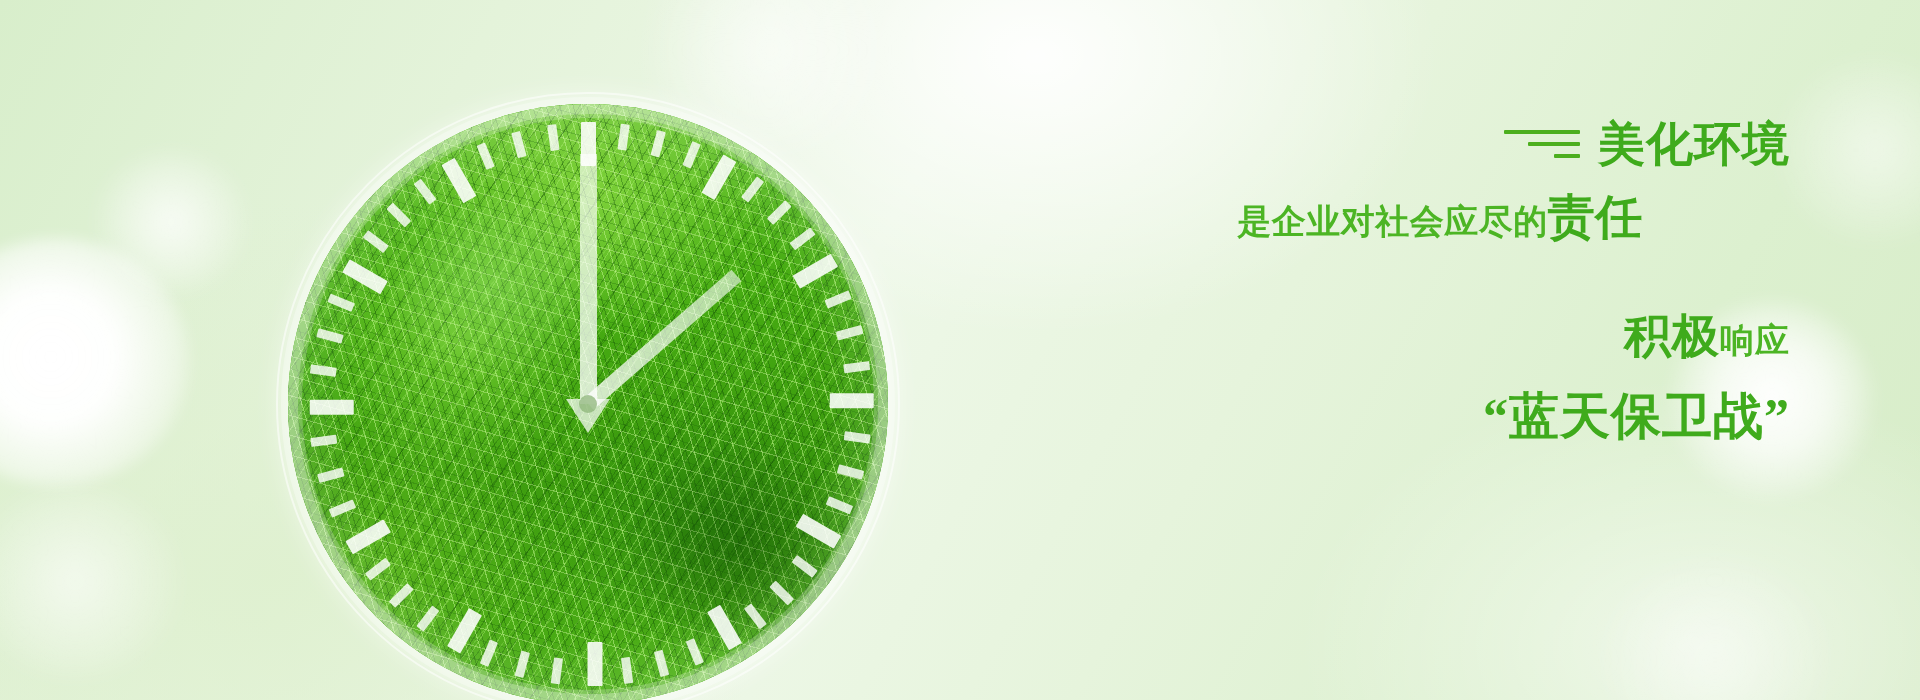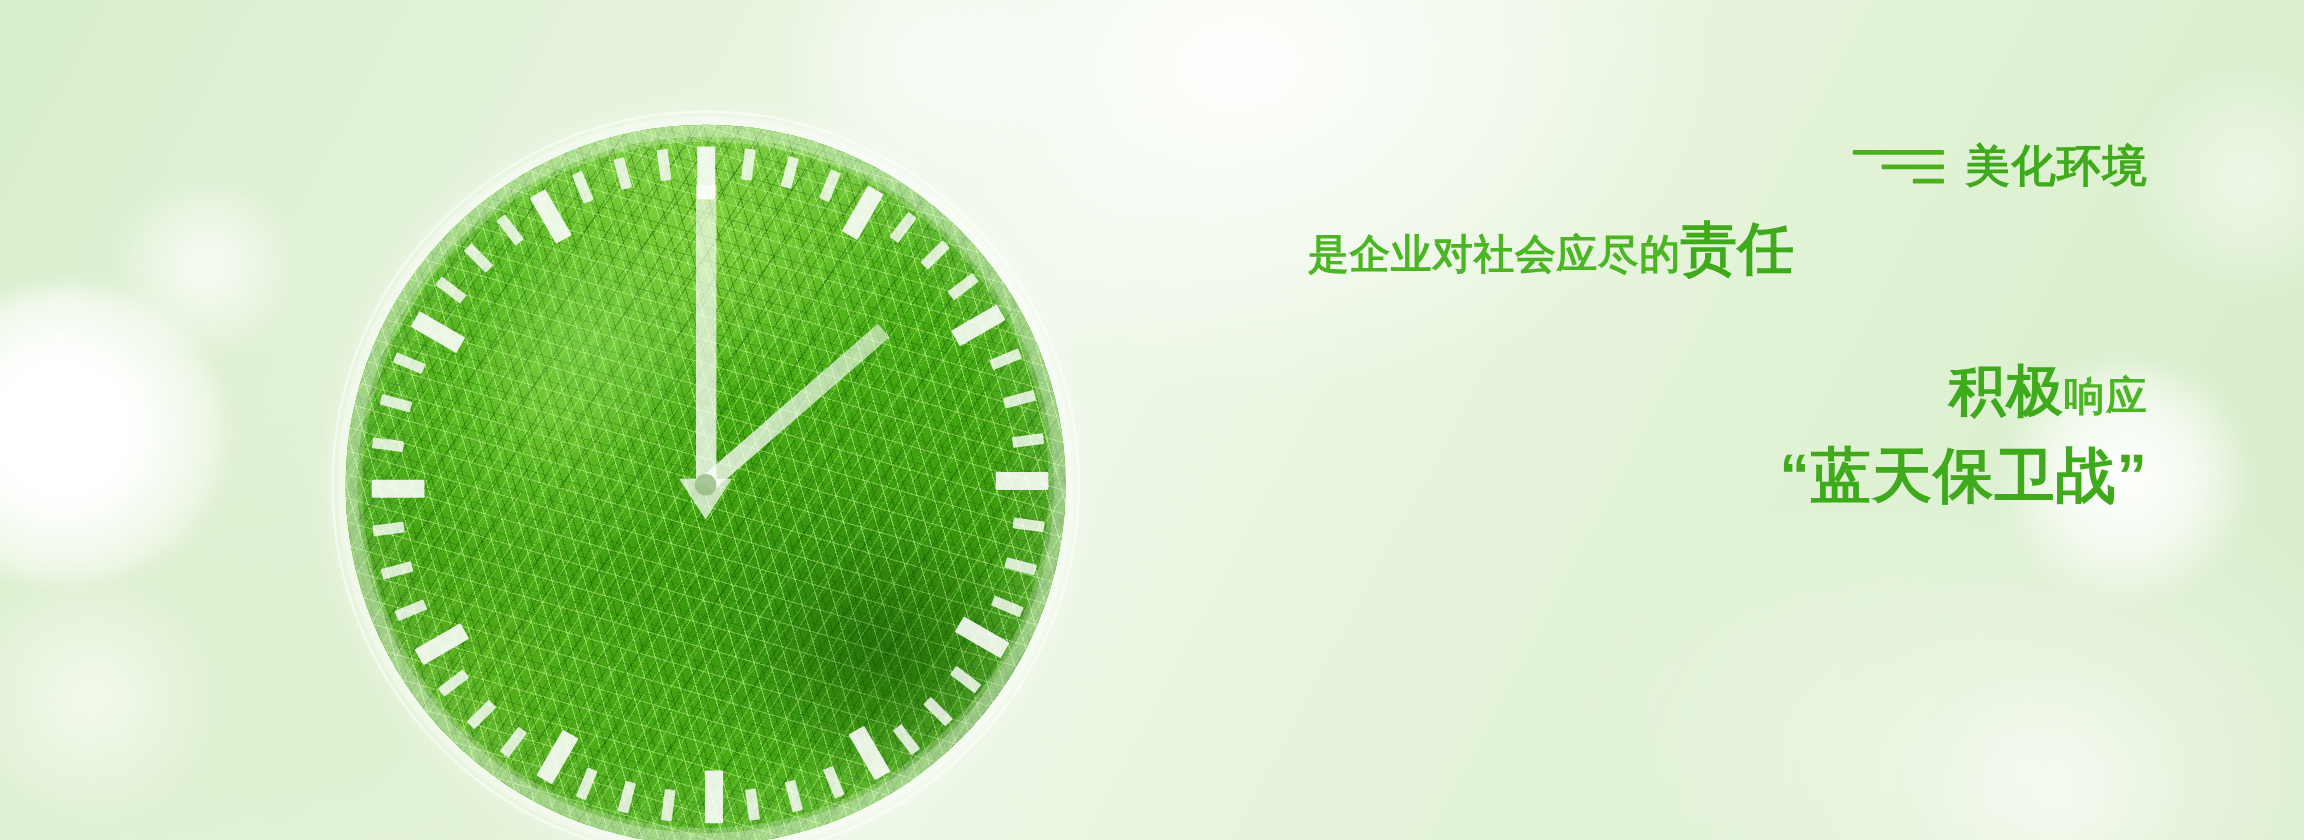--- a/index.html
+++ b/index.html
@@ -182,43 +182,43 @@
   .copy-block { position:relative; }
   .copy-row { display:flex; align-items:center; justify-content:flex-end; gap:18px; }
 
   .deco { display:inline-block; width:76px; flex:0 0 auto; }
   .deco span { display:block; background:#4caf1e; height:4px; border-radius:1px; margin-left:auto; }
   .deco .d1 { width:76px; }
   .deco .d2 { width:52px; margin-top:8px; }
   .deco .d3 { width:26px; margin-top:8px; }
 
   .lead {
-    color:#3fab1c; font-weight:bold; font-size:37px; line-height:1;
+    color:#3fab1c; font-weight:bold; font-size:47px; line-height:1;
     letter-spacing:1px;
   }
   .sub-line {
-    text-align:left; color:#4cb524; font-weight:bold;
+    text-align:center; color:#4cb524; font-weight:bold;
     font-size:34px; line-height:1; letter-spacing:.5px;
     margin-top:26px;
   }
   .sub-line .big { font-size:47px; color:#3fab1c; }
 
   .blk2 { margin-top:72px; }
   .blk2 .lead { font-size:34px; color:#4cb524; letter-spacing:2px; }
   .blk2 .deco .d1 { width:62px; height:4px; }
   .blk2 .deco .d2 { width:42px; }
   .blk2 .deco .d3 { width:22px; }
   .line-2 {
     text-align:right; color:#4cb524; font-weight:bold;
     font-size:34px; line-height:1; margin-top:24px; letter-spacing:1px;
   }
   .line-2 .big { font-size:47px; color:#3fab1c; }
   .line-3 {
     text-align:right; color:#3fab1c; font-weight:bold;
-    font-size:50px; line-height:1; margin-top:22px; letter-spacing:1px;
+    font-size:50px; line-height:1; margin-top:32px; letter-spacing:1px;font-family:Liberation Serif, serif;
   }
 </style>
 </head>
 <body>
 
 <div id="banner">
 
   <div class="bokeh bokeh-l1"></div>
   <div class="bokeh bokeh-l2"></div>
   <div class="bokeh bokeh-l3"></div>

